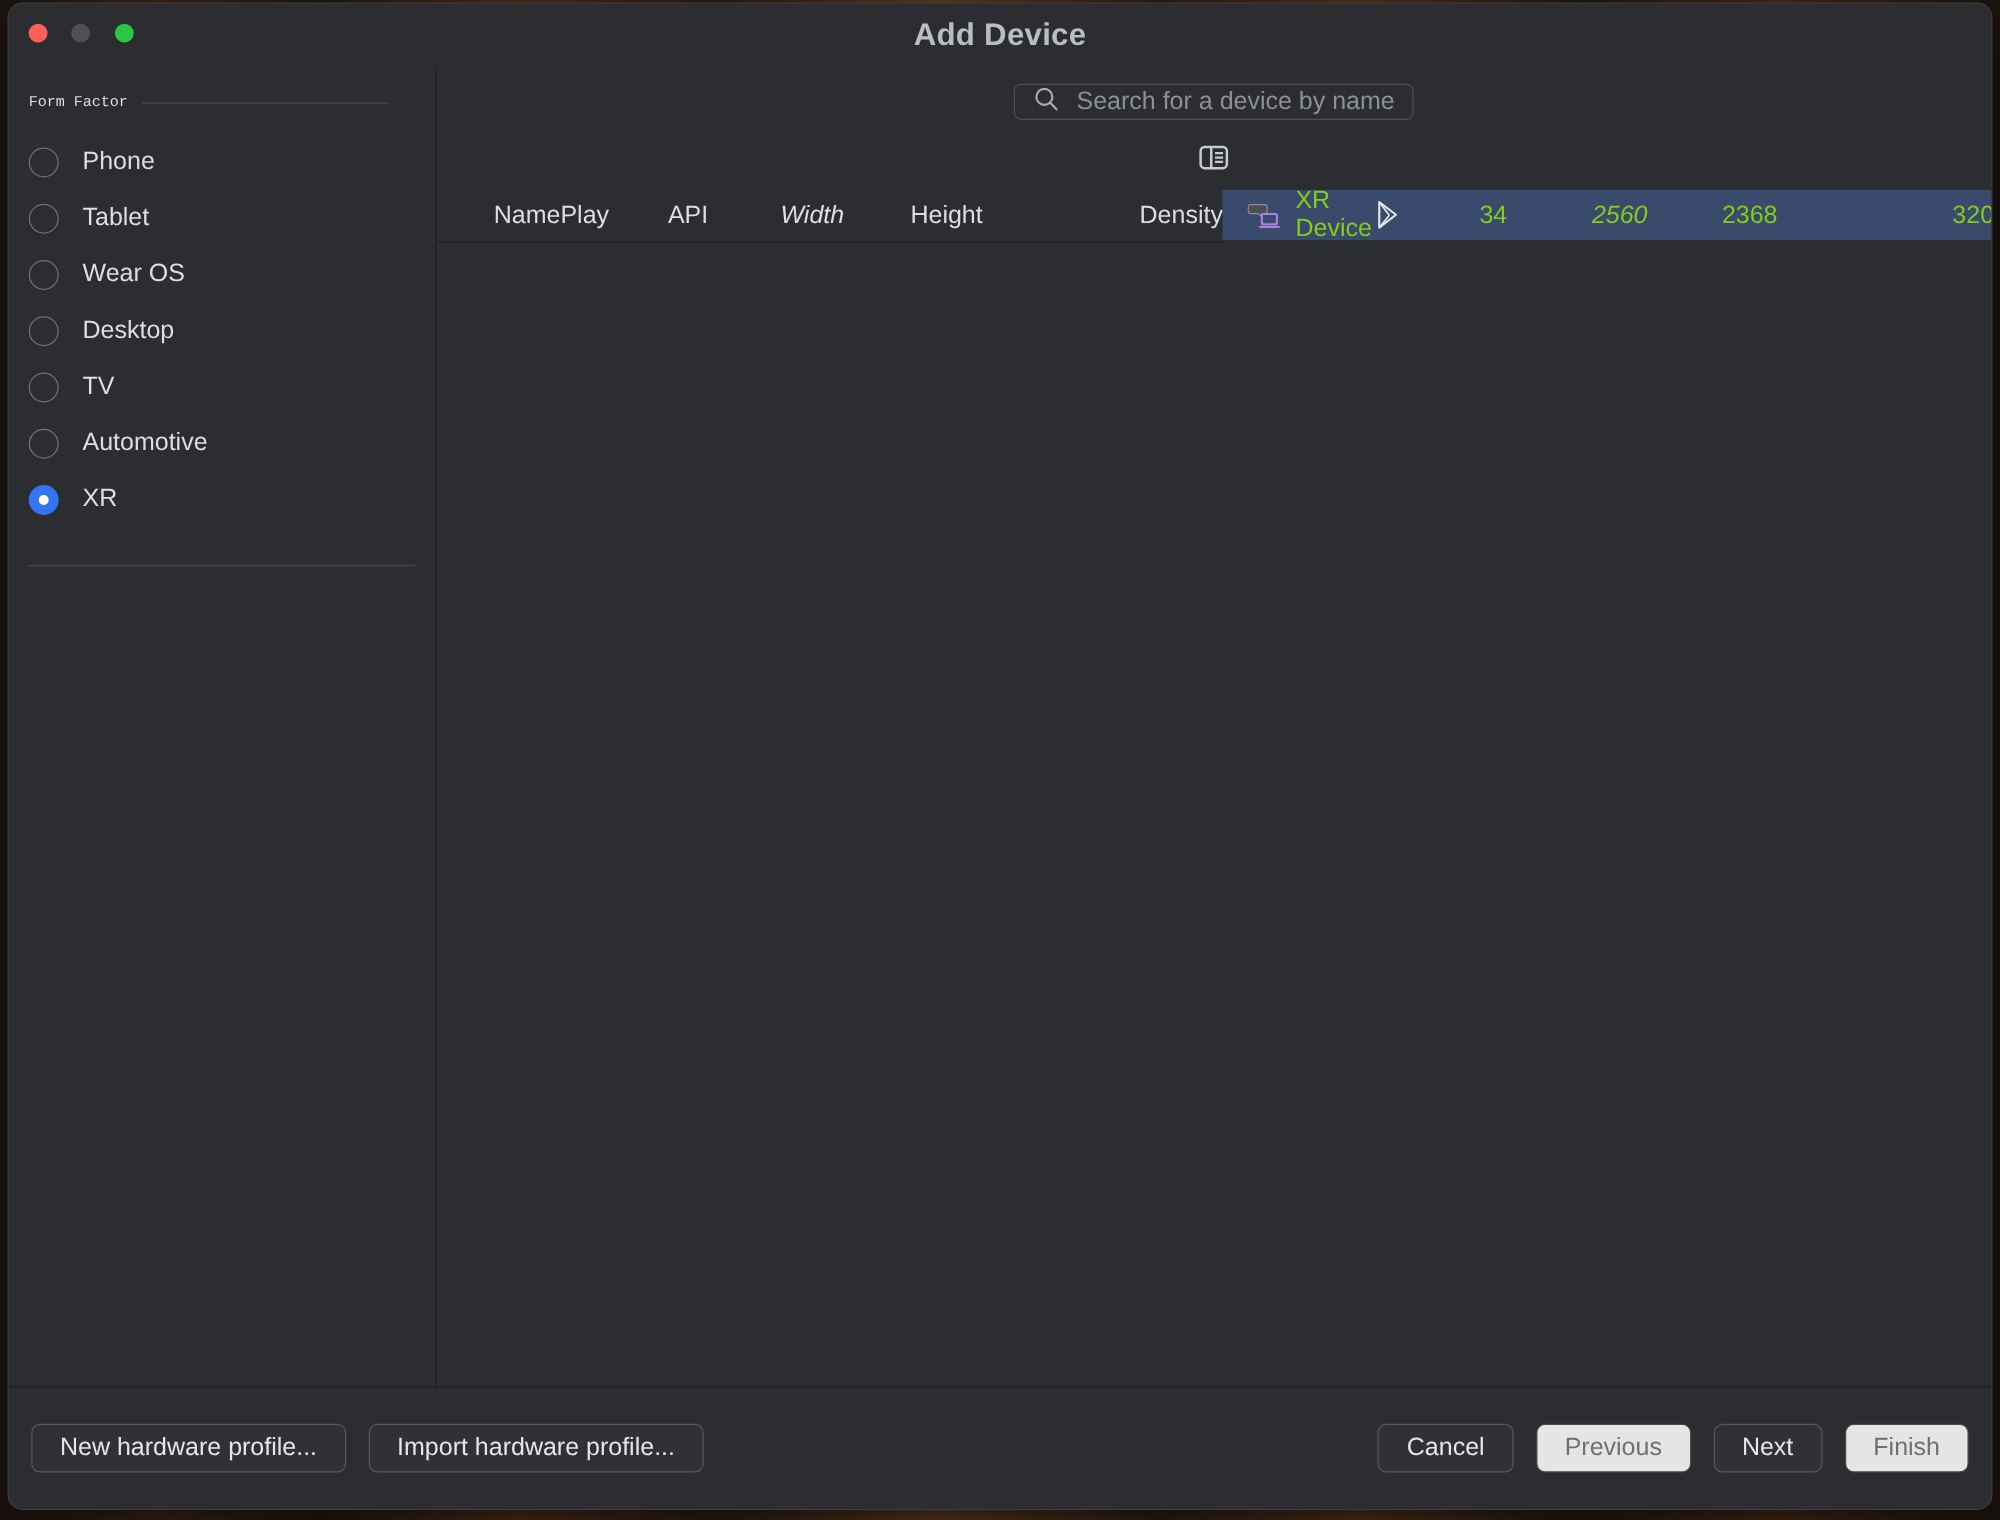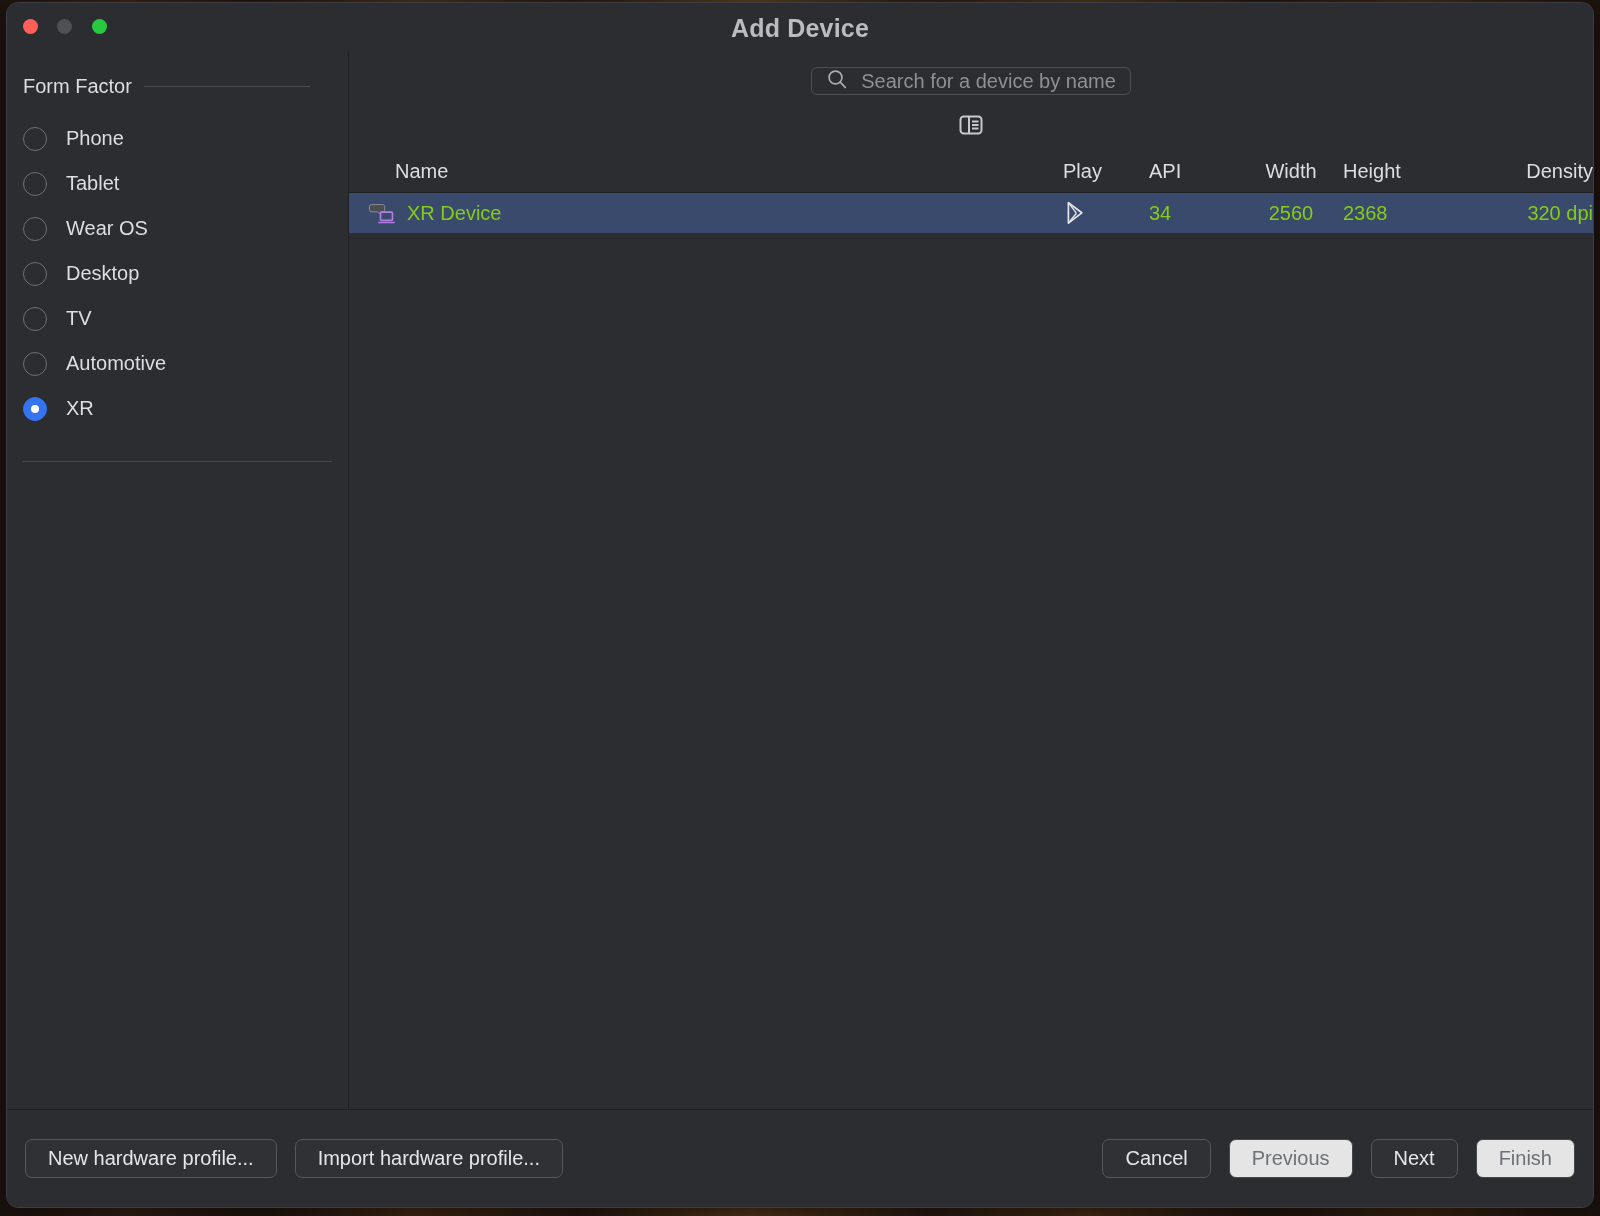--- a/index.html
+++ b/index.html
@@ -76,23 +76,24 @@
     position: relative;
   }
   #formfactor-head {
     display: flex;
     align-items: center;
     gap: 12px;
     padding: 0 38px 0 16px;
     margin-bottom: 18px;
   }
   #formfactor-title {
-    font-size: 20px;
+    font-size: 12px;
     color: #dcdee0;
     white-space: nowrap;
+    font-family: Liberation Mono, monospace;
   }
   #formfactor-rule {
     flex: 1;
     height: 1px;
     background: #4a4d51;
   }
   .radio-row {
     display: flex;
     align-items: center;
     gap: 19px;
@@ -187,21 +188,21 @@
     flex: 0 0 28px;
     display: flex;
     align-items: center;
     justify-content: center;
   }
 
   
   #table {
     flex: 1;
     display: flex;
-    flex-direction: column;
+    flex-direction: row;
     min-height: 0;
   }
   .trow {
     display: flex;
     align-items: center;
     height: 40px;
     font-size: 20px;
   }
   #thead {
     color: #dcdee0;
@@ -210,21 +211,21 @@
   }
   #trow-0 {
     background: #3a4a6c;
     color: #84cc16;
     height: 40px;
   }
   .c-name   { flex: 1; min-width: 0; padding-left: 46px; display: flex; align-items: center; gap: 12px; }
   #thead .c-name { padding-left: 46px; }
   .c-play   { width: 86px;  flex: 0 0 86px;  text-align: left; }
   .c-api    { width: 90px;  flex: 0 0 90px;  text-align: left; }
-  .c-width  { width: 104px; flex: 0 0 104px; text-align: center; }
+  .c-width  { width: 104px; flex: 0 0 104px; text-align: left; font-style: italic; }
   .c-height { width: 110px; flex: 0 0 110px; text-align: left; }
   .c-density{ width: 120px; flex: 0 0 120px; text-align: right; margin-left: 20px; }
   #trow-0 .c-name { padding-left: 20px; }
   #device-icon { width: 26px; height: 24px; flex: 0 0 26px; display:block; }
   #play-icon { display: block; }
   #table-empty { flex: 1; background: #2b2d30; }
 
   
   #footer {
     height: 98px;

